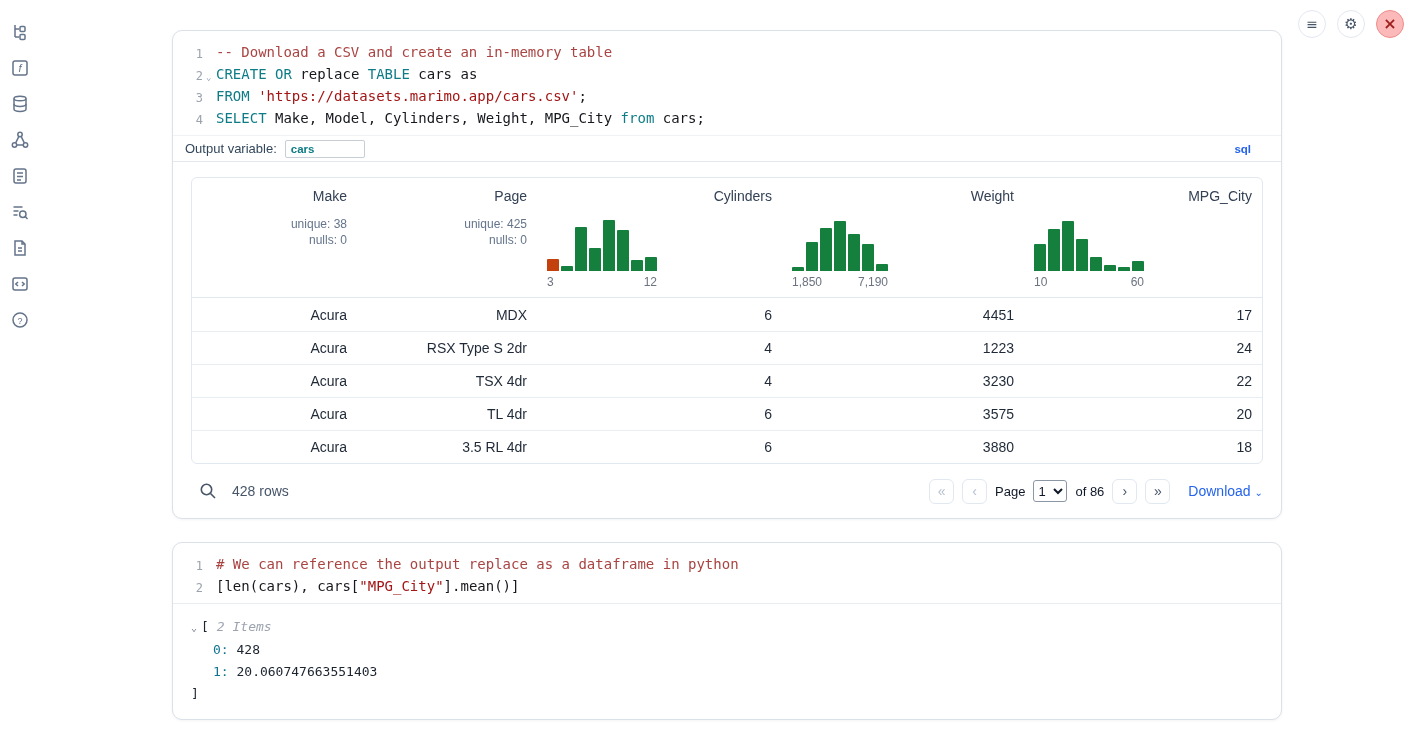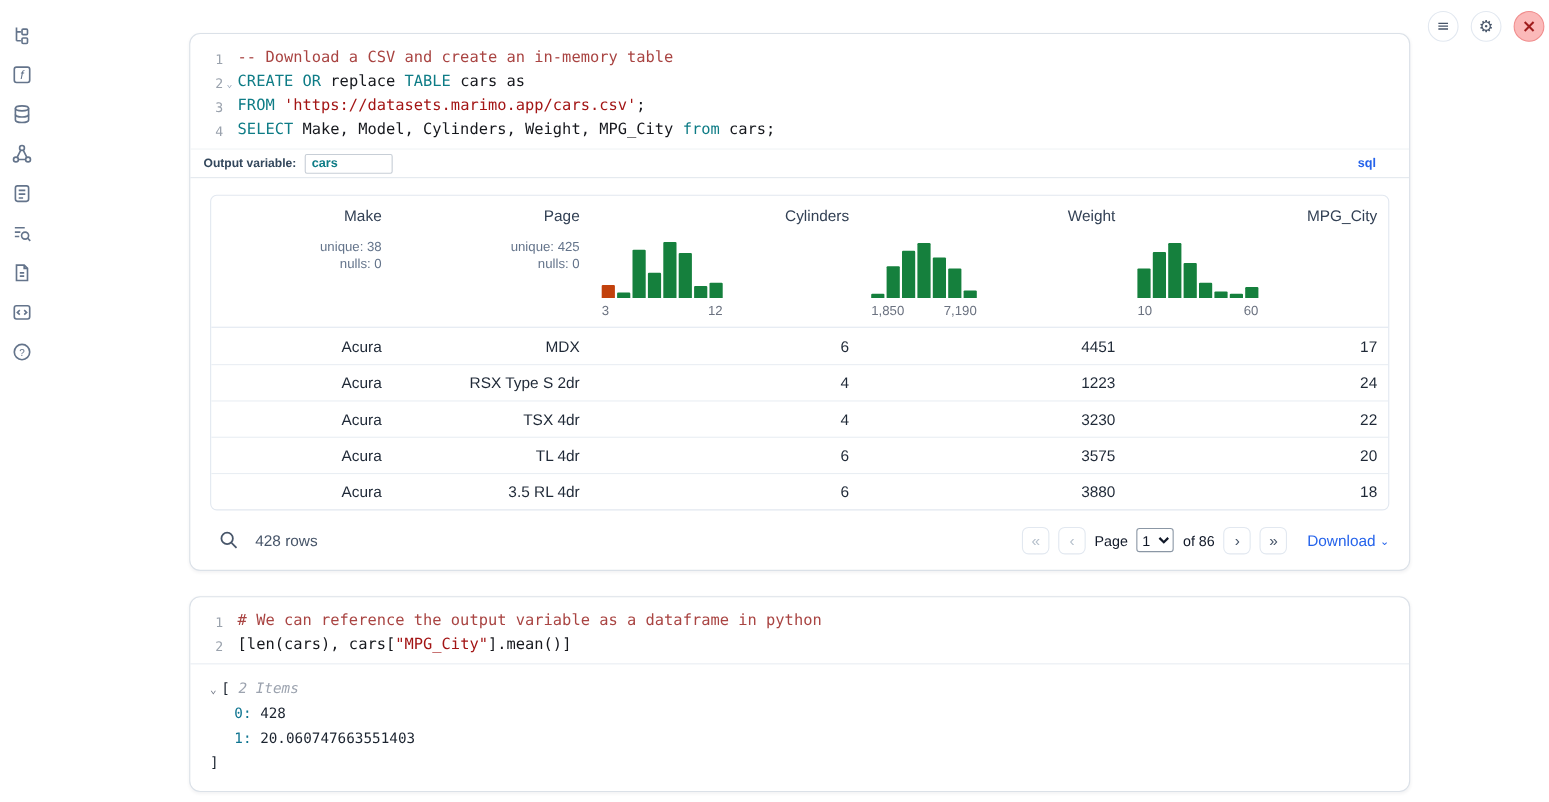--- a/index.html
+++ b/index.html
@@ -35,21 +35,21 @@
   .fold { position:absolute; left:33px; top:3px; font-size:9px; color:#94a3b8; cursor:pointer; }
   .codetext { padding-left:13px; font-family:"DejaVu Sans Mono", monospace; font-size:14px; white-space:pre; color:#16181d; }
   .tok-kw { color:#0e7c86; }
   .tok-str { color:#a31515; }
   .tok-com { color:#a94442; }
   .tok-plain { color:#16181d; }
 
   
   .meta-row { height:27px; display:flex; align-items:center; gap:8px; padding:0 30px 0 12px;
     border-top:1px solid #f0f3f6; border-bottom:1px solid #e3e8ee; }
-  .meta-label { font-size:11px; font-weight:700; color:#33475c; }
+  .meta-label { font-size:13px; font-weight:400; color:#33475c; }
   .varname { width:80px; height:18px; border:1px solid #c7ced6; border-radius:2px; font-size:11.5px;
     font-weight:700; color:#0e7c86; padding:0 5px; font-family:"Liberation Sans", sans-serif; }
   .lang { margin-left:auto; font-size:11.5px; color:#2563eb; font-weight:600; }
 
   
   .output-area { padding:15px 18px 12px 18px; }
   .tablewrap { border:1px solid #e2e8f0; border-radius:6px; overflow:hidden;text-align:right; }
   .grid5 { display:grid; grid-template-columns:165px 180px 245px 242px 1fr; }
   .thead { border-bottom:1px solid #e2e8f0; }
   .th { padding:10px 10px 8px 10px; }
@@ -327,21 +327,21 @@
           <span class="dchev">⌄</span>
         </div>
       </div>
     </div>
   </div>
 
   <div class="cell">
     <div class="code" id="code2">
         <div class="codeline">
           <span class="gutter">1</span>
-          <span class="codetext"><span class="tok-com"># We can reference the output variable as a dataframe in python</span></span>
+          <span class="codetext"><span class="tok-com"># We can reference the output replace as a dataframe in python</span></span>
         </div>
         <div class="codeline">
           <span class="gutter">2</span>
           <span class="codetext"><span class="tok-plain">[len(cars), cars[</span><span class="tok-str">"MPG_City"</span><span class="tok-plain">].mean()]</span></span>
         </div>
       </div>
     <div class="pyout">
       <div class="treeline"><span class="treechev">⌄</span><span class="bracket">[</span><span class="items">2 Items</span></div>
       <div class="entries" id="pyout-entries">
           <div class="treeline"><span class="key">0:</span><span class="val"> 428</span></div>

